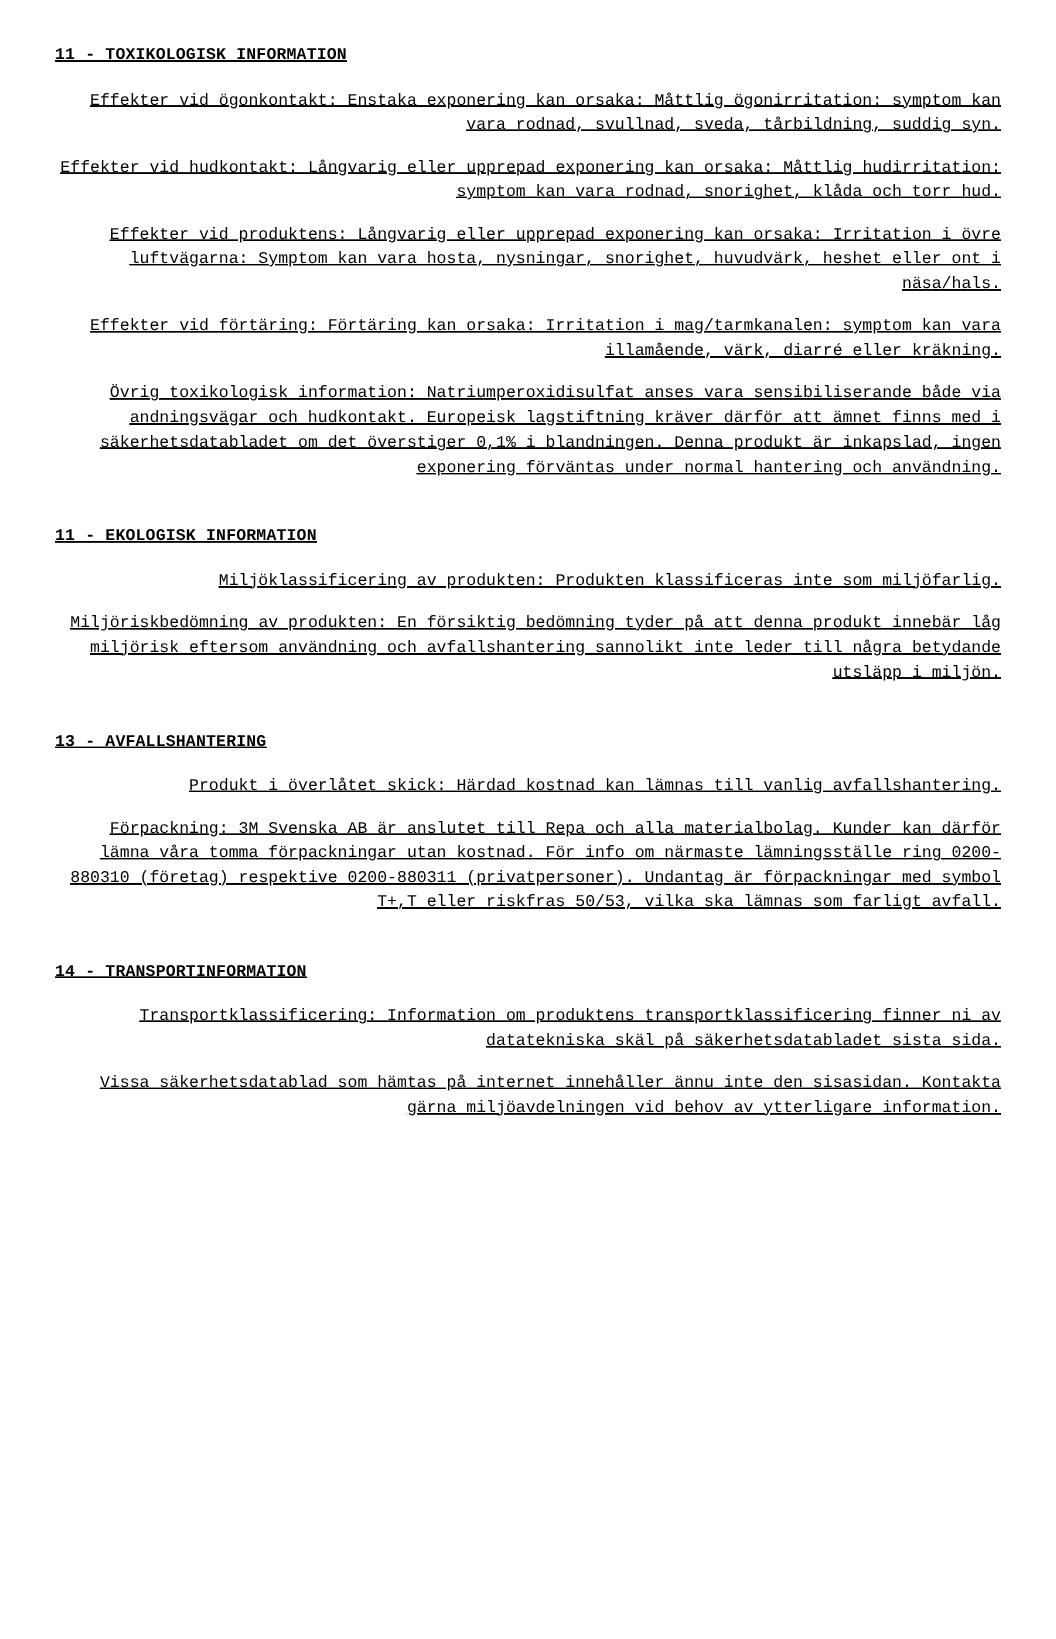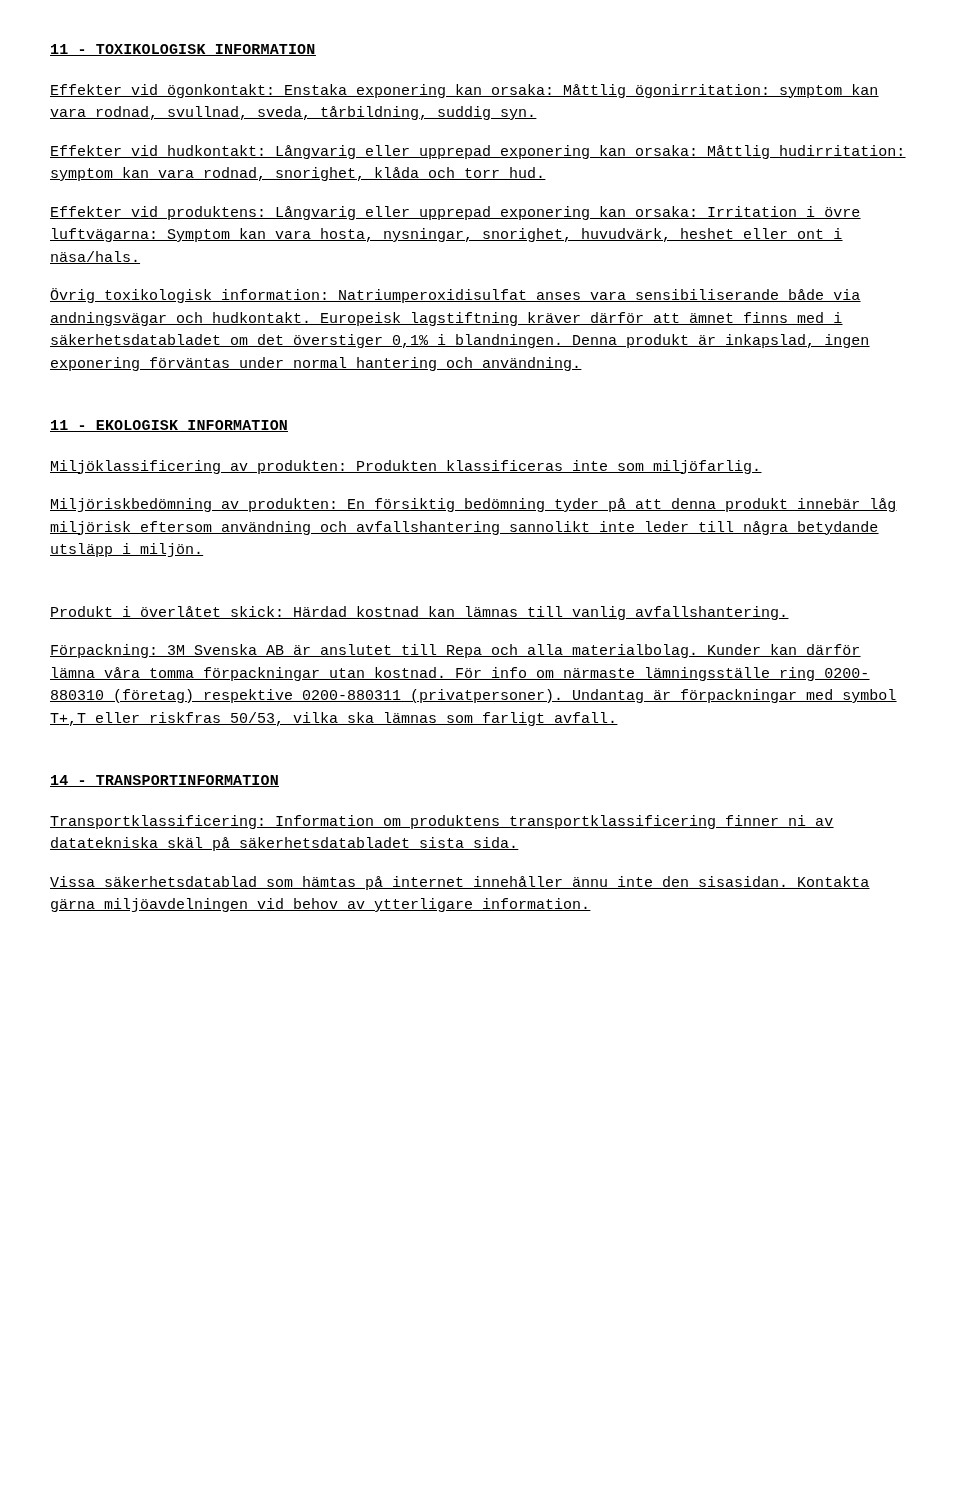--- a/index.html
+++ b/index.html
@@ -23,43 +23,45 @@
       font-size: 15px;
       margin-bottom: 18px;
       margin-top: 0;
       letter-spacing: 0.01em;
     }
     .section {
       margin-bottom: 40px;
     }
     .paragraph {
       margin-bottom: 16px;
-      text-align: left;
+      text-align: right;
     }
   </style>
 </head>
 <body>
 
 <div>
 
   <div class="section">
     <div class="section-title">11 - TOXIKOLOGISK INFORMATION</div>
     <div class="paragraph">Effekter vid ögonkontakt: Enstaka exponering kan orsaka: Måttlig ögonirritation: symptom kan vara rodnad, svullnad, sveda, tårbildning, suddig syn.</div>
     <div class="paragraph">Effekter vid hudkontakt: Långvarig eller upprepad exponering kan orsaka: Måttlig hudirritation: symptom kan vara rodnad, snorighet, klåda och torr hud.</div>
     <div class="paragraph">Effekter vid produktens: Långvarig eller upprepad exponering kan orsaka: Irritation i övre luftvägarna: Symptom kan vara hosta, nysningar, snorighet, huvudvärk, heshet eller ont i näsa/hals.</div>
+    <div class="paragraph">Effekter vid förtäring: Förtäring kan orsaka: Irritation i mag/tarmkanalen: symptom kan vara illamående, värk, diarré eller kräkning.</div>
     <div class="paragraph">Övrig toxikologisk information: Natriumperoxidisulfat anses vara sensibiliserande både via andningsvägar och hudkontakt. Europeisk lagstiftning kräver därför att ämnet finns med i säkerhetsdatabladet om det överstiger 0,1% i blandningen. Denna produkt är inkapslad, ingen exponering förväntas under normal hantering och användning.</div>
   </div>
 
   <div class="section">
     <div class="section-title">11 - EKOLOGISK INFORMATION</div>
     <div class="paragraph">Miljöklassificering av produkten: Produkten klassificeras inte som miljöfarlig.</div>
     <div class="paragraph">Miljöriskbedömning av produkten: En försiktig bedömning tyder på att denna produkt innebär låg miljörisk eftersom användning och avfallshantering sannolikt inte leder till några betydande utsläpp i miljön.</div>
   </div>
 
   <div class="section">
+    <div class="section-title">13 - AVFALLSHANTERING</div>
     <div class="paragraph">Produkt i överlåtet skick: Härdad kostnad kan lämnas till vanlig avfallshantering.</div>
     <div class="paragraph">Förpackning: 3M Svenska AB är anslutet till Repa och alla materialbolag. Kunder kan därför lämna våra tomma förpackningar utan kostnad. För info om närmaste lämningsställe ring 0200-880310 (företag) respektive 0200-880311 (privatpersoner). Undantag är förpackningar med symbol T+,T eller riskfras 50/53, vilka ska lämnas som farligt avfall.</div>
   </div>
 
   <div class="section">
     <div class="section-title">14 - TRANSPORTINFORMATION</div>
     <div class="paragraph">Transportklassificering: Information om produktens transportklassificering finner ni av datatekniska skäl på säkerhetsdatabladet sista sida.</div>
     <div class="paragraph">Vissa säkerhetsdatablad som hämtas på internet innehåller ännu inte den sisasidan. Kontakta gärna miljöavdelningen vid behov av ytterligare information.</div>
   </div>
 </div>

